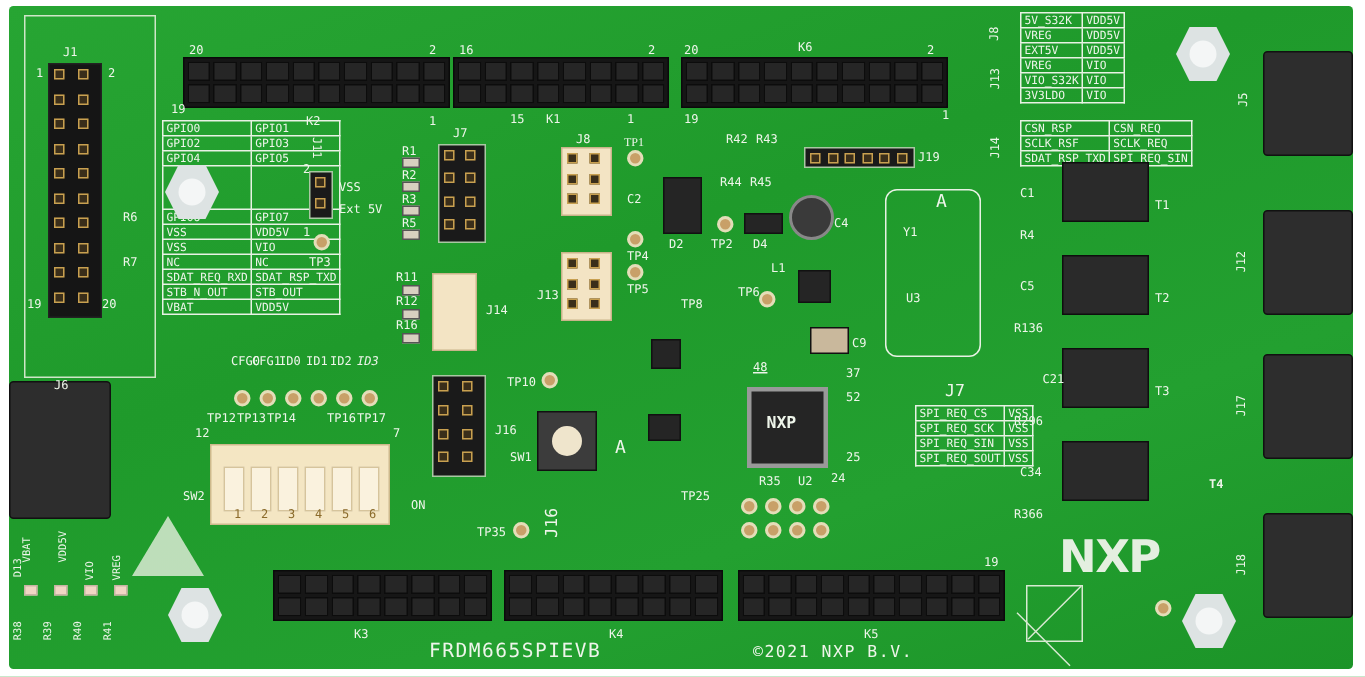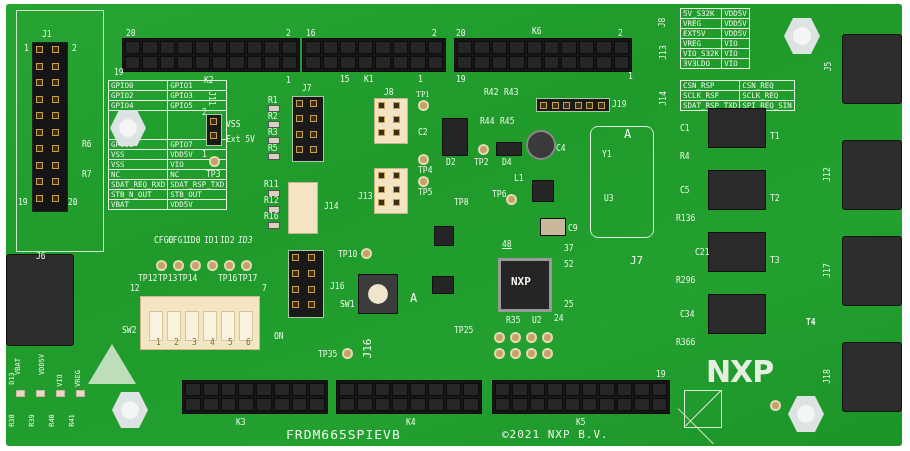--- a/index.html
+++ b/index.html
@@ -365,20 +365,40 @@
   <div class="silk" style="left:670px;top:272px;">R296</div>
   <div class="silk" style="left:674px;top:306px;">C34</div>
   <div class="silk" style="left:670px;top:334px;">R366</div>
 
   <div class="box" style="left:584px;top:122px;width:62px;height:110px;border-radius:8px;"></div>
   <div class="silk big" style="left:618px;top:126px;">A</div>
   <div class="silk" style="left:596px;top:146px;">Y1</div>
   <div class="silk" style="left:598px;top:190px;">U3</div>
 
   <div class="silk" style="left:624px;top:252px;font-size:11px;">J7</div>
+  <table class="lbltable" style="left:604px;top:266px;transform-origin:left top;">
+    <tbody>
+        <tr>
+          <td>SPI_REQ_CS</td>
+          <td>VSS</td>
+        </tr>
+    <tr>
+          <td>SPI_REQ_SCK</td>
+          <td>VSS</td>
+        </tr>
+    <tr>
+          <td>SPI_REQ_SIN</td>
+          <td>VSS</td>
+        </tr>
+    <tr>
+          <td>SPI_REQ_SOUT</td>
+          <td>VSS</td>
+        </tr>
+  </tbody>
+    </table>
 
   <div class="ic" style="left:492px;top:254px;width:54px;height:54px;border:3px solid #999;box-sizing:border-box;">
     <div class="silk" style="left:10px;top:16px;font-size:11px;font-weight:bold;">NXP</div>
   </div>
   <div class="silk" style="left:526px;top:312px;">U2</div>
   <div class="silk" style="left:496px;top:236px;text-decoration:underline;">48</div>
   <div class="silk" style="left:558px;top:240px;">37</div>
   <div class="silk" style="left:558px;top:256px;">52</div>
   <div class="silk" style="left:558px;top:296px;">25</div>
   <div class="silk" style="left:548px;top:310px;">24</div>

